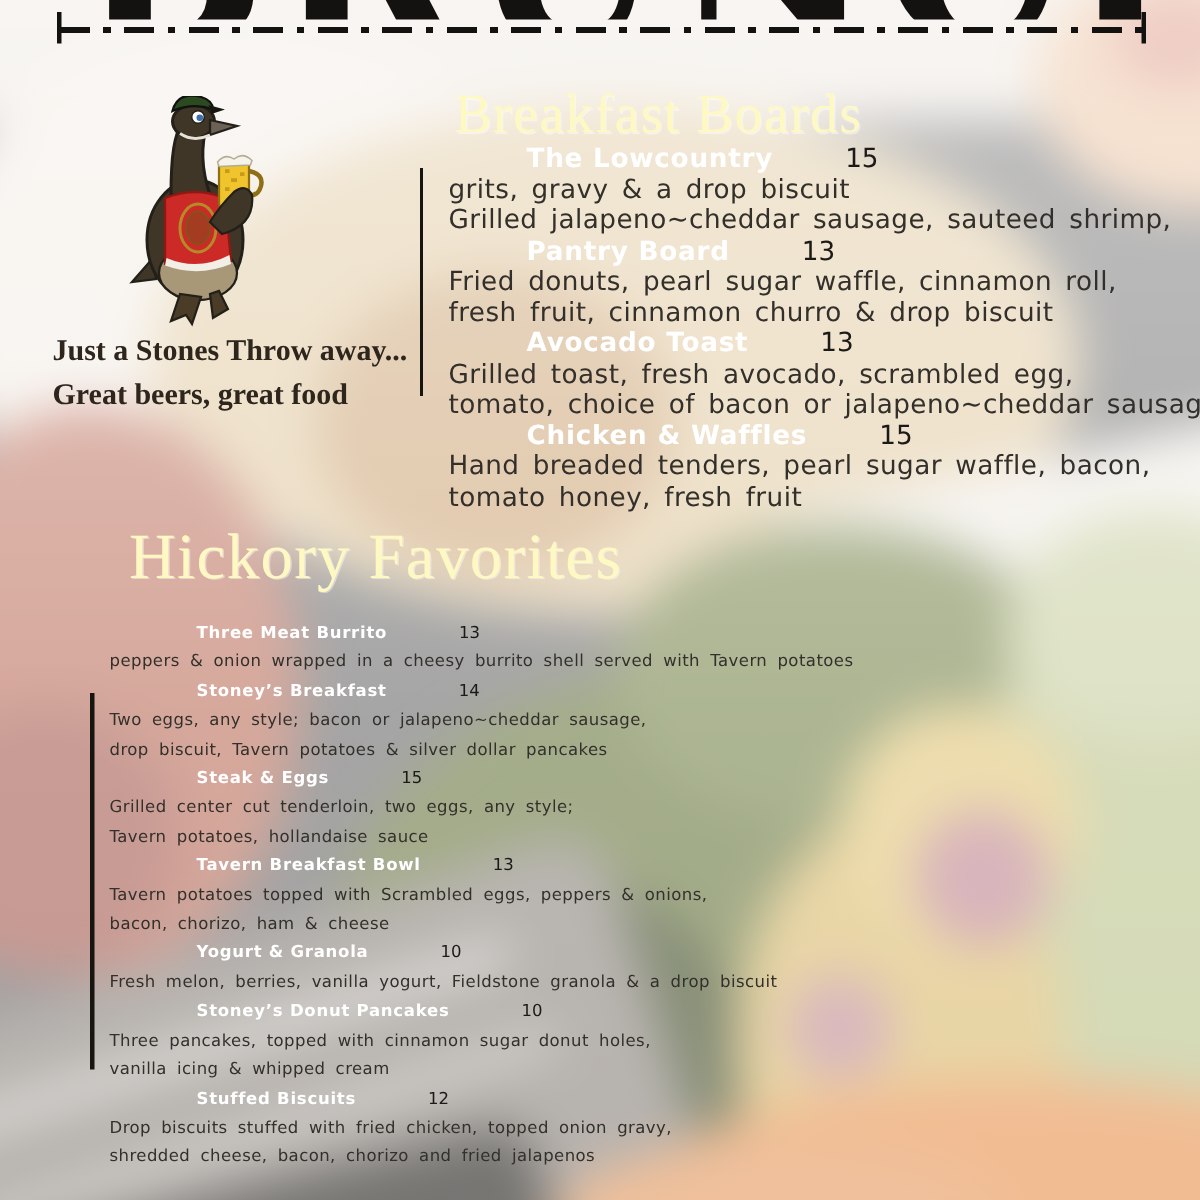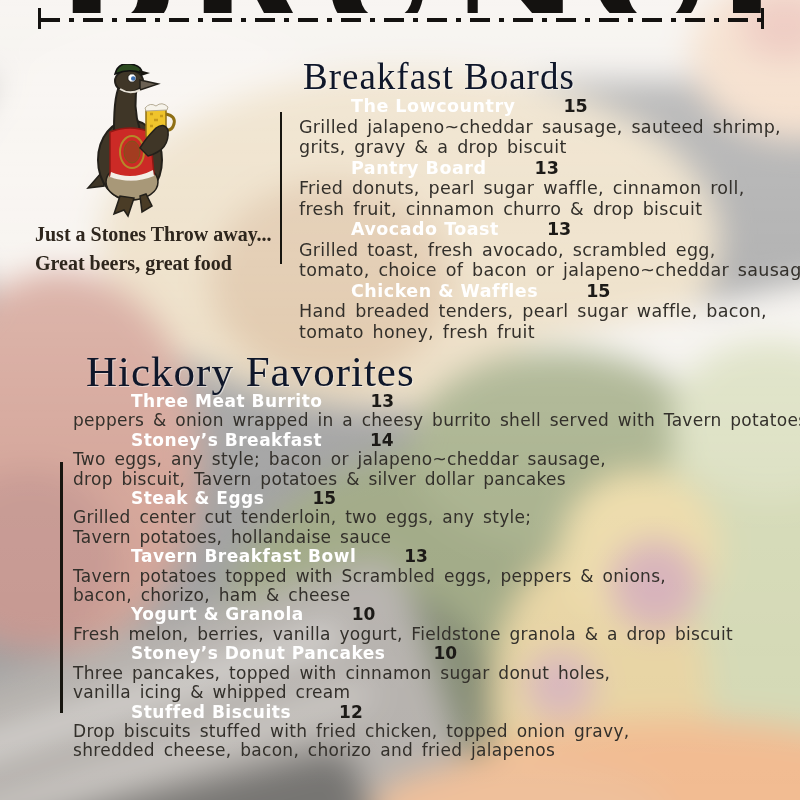--- a/index.html
+++ b/index.html
@@ -52,36 +52,36 @@
   .endcap{position:absolute;top:8px;width:3px;height:21px;background:#141210;}
   .endcap.left{left:38px;}
   .endcap.right{left:761px;}
   
   .mascot{position:absolute;left:84px;top:64px;width:102px;height:156px;}
   .tagline{position:absolute;left:35px;top:220px;
     font-family:"Liberation Serif",serif;font-weight:600;font-size:20px;
     line-height:29px;color:#2e261d;}
   
   .heading{
-    position:absolute;font-family:"Liberation Serif",serif;color:#0f172a;
+    position:absolute;font-family:"Liberation Serif",serif;color:#fef9c3;
     text-shadow:1px 1px 0 rgba(255,255,255,.45);letter-spacing:1px;white-space:nowrap;
   }
   .heading.bb{left:303px;top:55px;font-size:37px;}
   .heading.tf{left:86px;top:347px;font-size:43px;}
   .vrule{position:absolute;background:#17150f;}
   .vrule.bb{left:280px;top:112px;width:2px;height:152px;}
   .vrule.tf{left:60px;top:462px;width:3px;height:251px;}
   
   .menu{position:absolute;white-space:nowrap;}
   .menu.bb{left:299px;top:96px;width:480px;font-size:17.5px;line-height:20.5px;}
-  .menu.tf{left:73px;top:392px;width:700px;font-size:17px;line-height:19.4px;}
+  .menu.tf{left:73px;top:412px;width:700px;font-size:11px;line-height:19.4px;}
   .iname{font-weight:bold;color:#ffffff;letter-spacing:.5px;}
   .menu.bb .ihead{padding-left:52px;}
   .menu.tf .ihead{padding-left:58px;}
-  .iprice{font-weight:bold;color:#1c1a17;margin-left:48px;}
+  .iprice{font-weight:normal;color:#1c1a17;margin-left:48px;}
   .idesc{color:#33302b;letter-spacing:.3px;word-spacing:3px;}
 </style>
 </head>
 <body>
 
 <div class="page">
 
   <div class="bg">
     <div class="blob b-wall"></div>
     <div class="blob b-plate"></div>
@@ -160,22 +160,22 @@
   <div class="tagline">
     <div>Just a Stones Throw away...</div>
     <div>Great beers, great food</div>
   </div>
 
   <div class="heading bb">Breakfast Boards</div>
   <div class="vrule bb"></div>
   <div class="menu bb">
     <div>
       <div class="ihead"><span class="iname">The Lowcountry</span><span class="iprice">15</span></div>
+      <div class="idesc">grits, gravy &amp; a drop biscuit</div>
       <div class="idesc">Grilled jalapeno~cheddar sausage, sauteed shrimp,</div>
-      <div class="idesc">grits, gravy &amp; a drop biscuit</div>
     </div>
     <div>
       <div class="ihead"><span class="iname">Pantry Board</span><span class="iprice">13</span></div>
       <div class="idesc">Fried donuts, pearl sugar waffle, cinnamon roll,</div>
       <div class="idesc">fresh fruit, cinnamon churro &amp; drop biscuit</div>
     </div>
     <div>
       <div class="ihead"><span class="iname">Avocado Toast</span><span class="iprice">13</span></div>
       <div class="idesc">Grilled toast, fresh avocado, scrambled egg,</div>
       <div class="idesc">tomato, choice of bacon or jalapeno~cheddar sausage</div>

